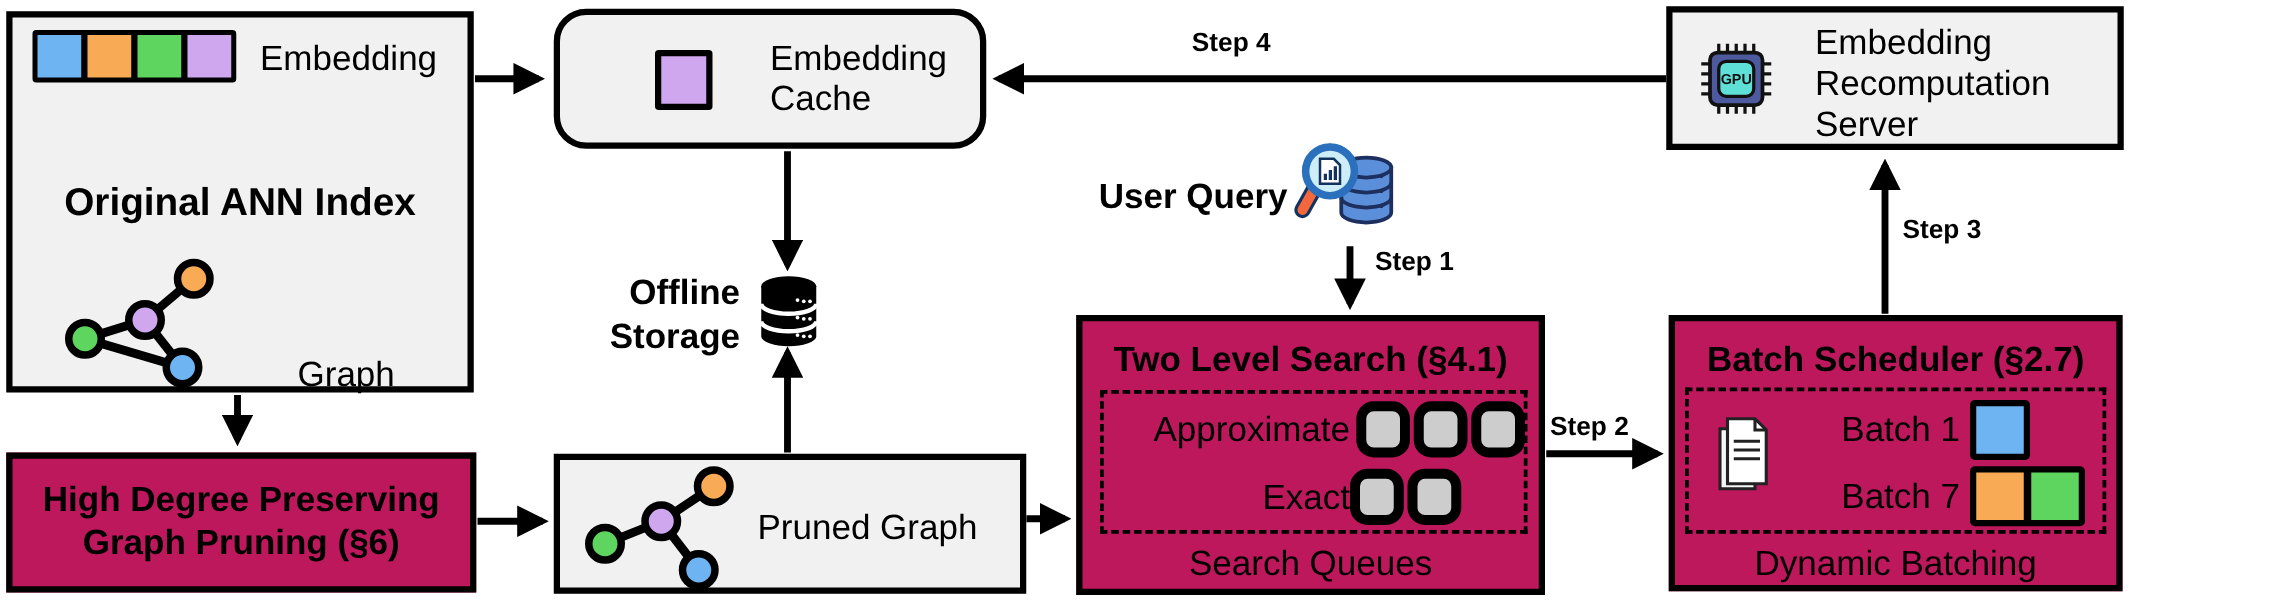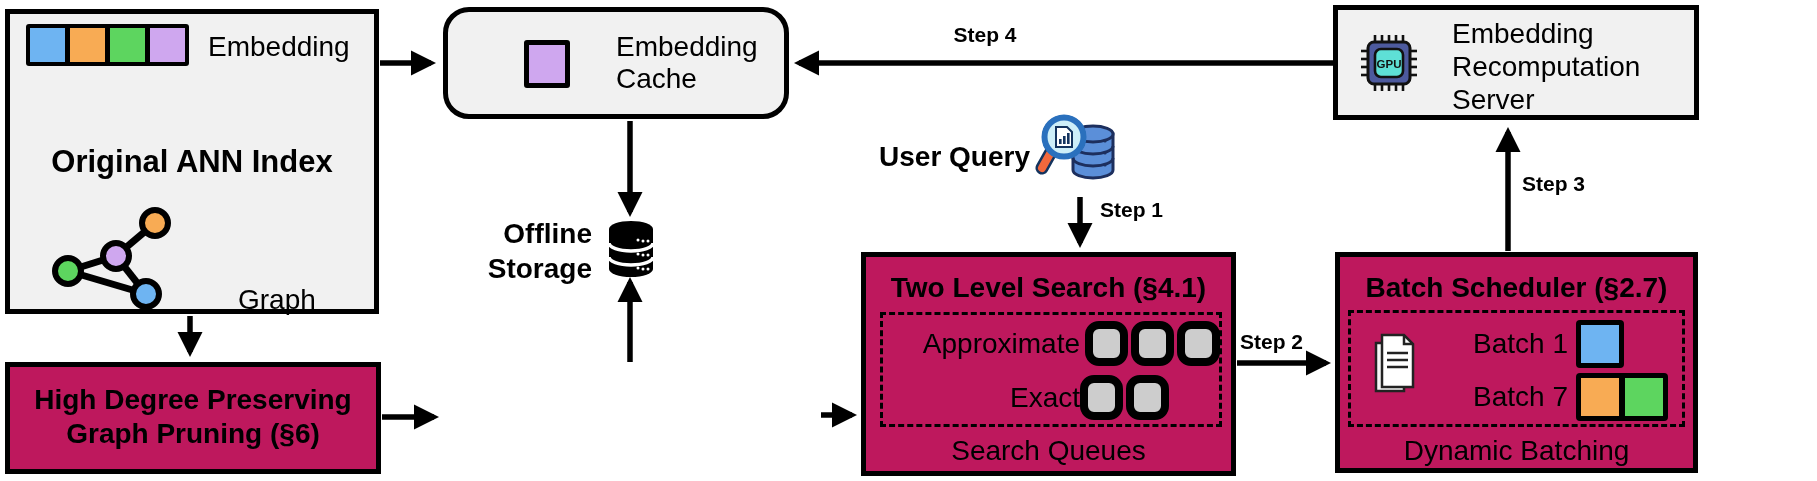--- a/index.html
+++ b/index.html
@@ -125,20 +125,36 @@
 
   <div class="lbl f26 bold" style="left:1100px;top:198px;">Step 1</div>
   <div class="lbl f26 bold" style="left:1240px;top:330px;">Step 2</div>
   <div class="lbl f26 bold" style="left:1522px;top:172px;">Step 3</div>
   <div class="lbl f26 bold center" style="left:905px;top:23px;width:160px;">Step 4</div>
 
   <div class="box dark" style="left:5px;top:362px;width:376px;height:112px;">
     <div class="lbl f28 bold center wrap" style="left:13px;top:16px;width:340px;line-height:1.2;">High Degree Preserving Graph Pruning (§6)</div>
   </div>
 
+  <div class="box light" style="left:443px;top:363px;width:378px;height:112px;">
+    <svg class="abs" style="left:12px;top:3px;" width="140" height="104">
+      <g stroke="#000" stroke-width="7">
+        <line x1="69" y1="46" x2="24" y2="64"></line>
+        <line x1="69" y1="46" x2="111" y2="18"></line>
+        <line x1="69" y1="46" x2="99" y2="85"></line>
+      </g>
+      <g stroke="#000" stroke-width="6">
+        <circle cx="111" cy="18" r="13" fill="#f8ab54"></circle>
+        <circle cx="69" cy="46" r="13" fill="#cfa7ef"></circle>
+        <circle cx="24" cy="64" r="13" fill="#5dd55f"></circle>
+        <circle cx="99" cy="85" r="13" fill="#6eb4f2"></circle>
+      </g>
+    </svg>
+    <div class="lbl f28" style="left:158px;top:38px;">Pruned Graph</div>
+  </div>
 
   <div class="box dark" style="left:861px;top:252px;width:375px;height:224px;">
     <div class="lbl f28 bold center" style="left:0;top:15px;width:100%;">Two Level Search (§4.1)</div>
     <div class="dashed" style="left:14px;top:55px;width:342px;height:115px;"></div>
     <div class="lbl f28 right" style="left:18px;top:64px;width:196px;line-height:45px;">Approximate</div>
     <div class="slotrow" style="left:219px;top:64px;">
       <div class="slot" style="background-color: rgb(205, 205, 205);"></div>
       <div class="slot" style="background-color: rgb(205, 205, 205);"></div>
       <div class="slot" style="background-color: rgb(205, 205, 205);"></div>
     </div>

